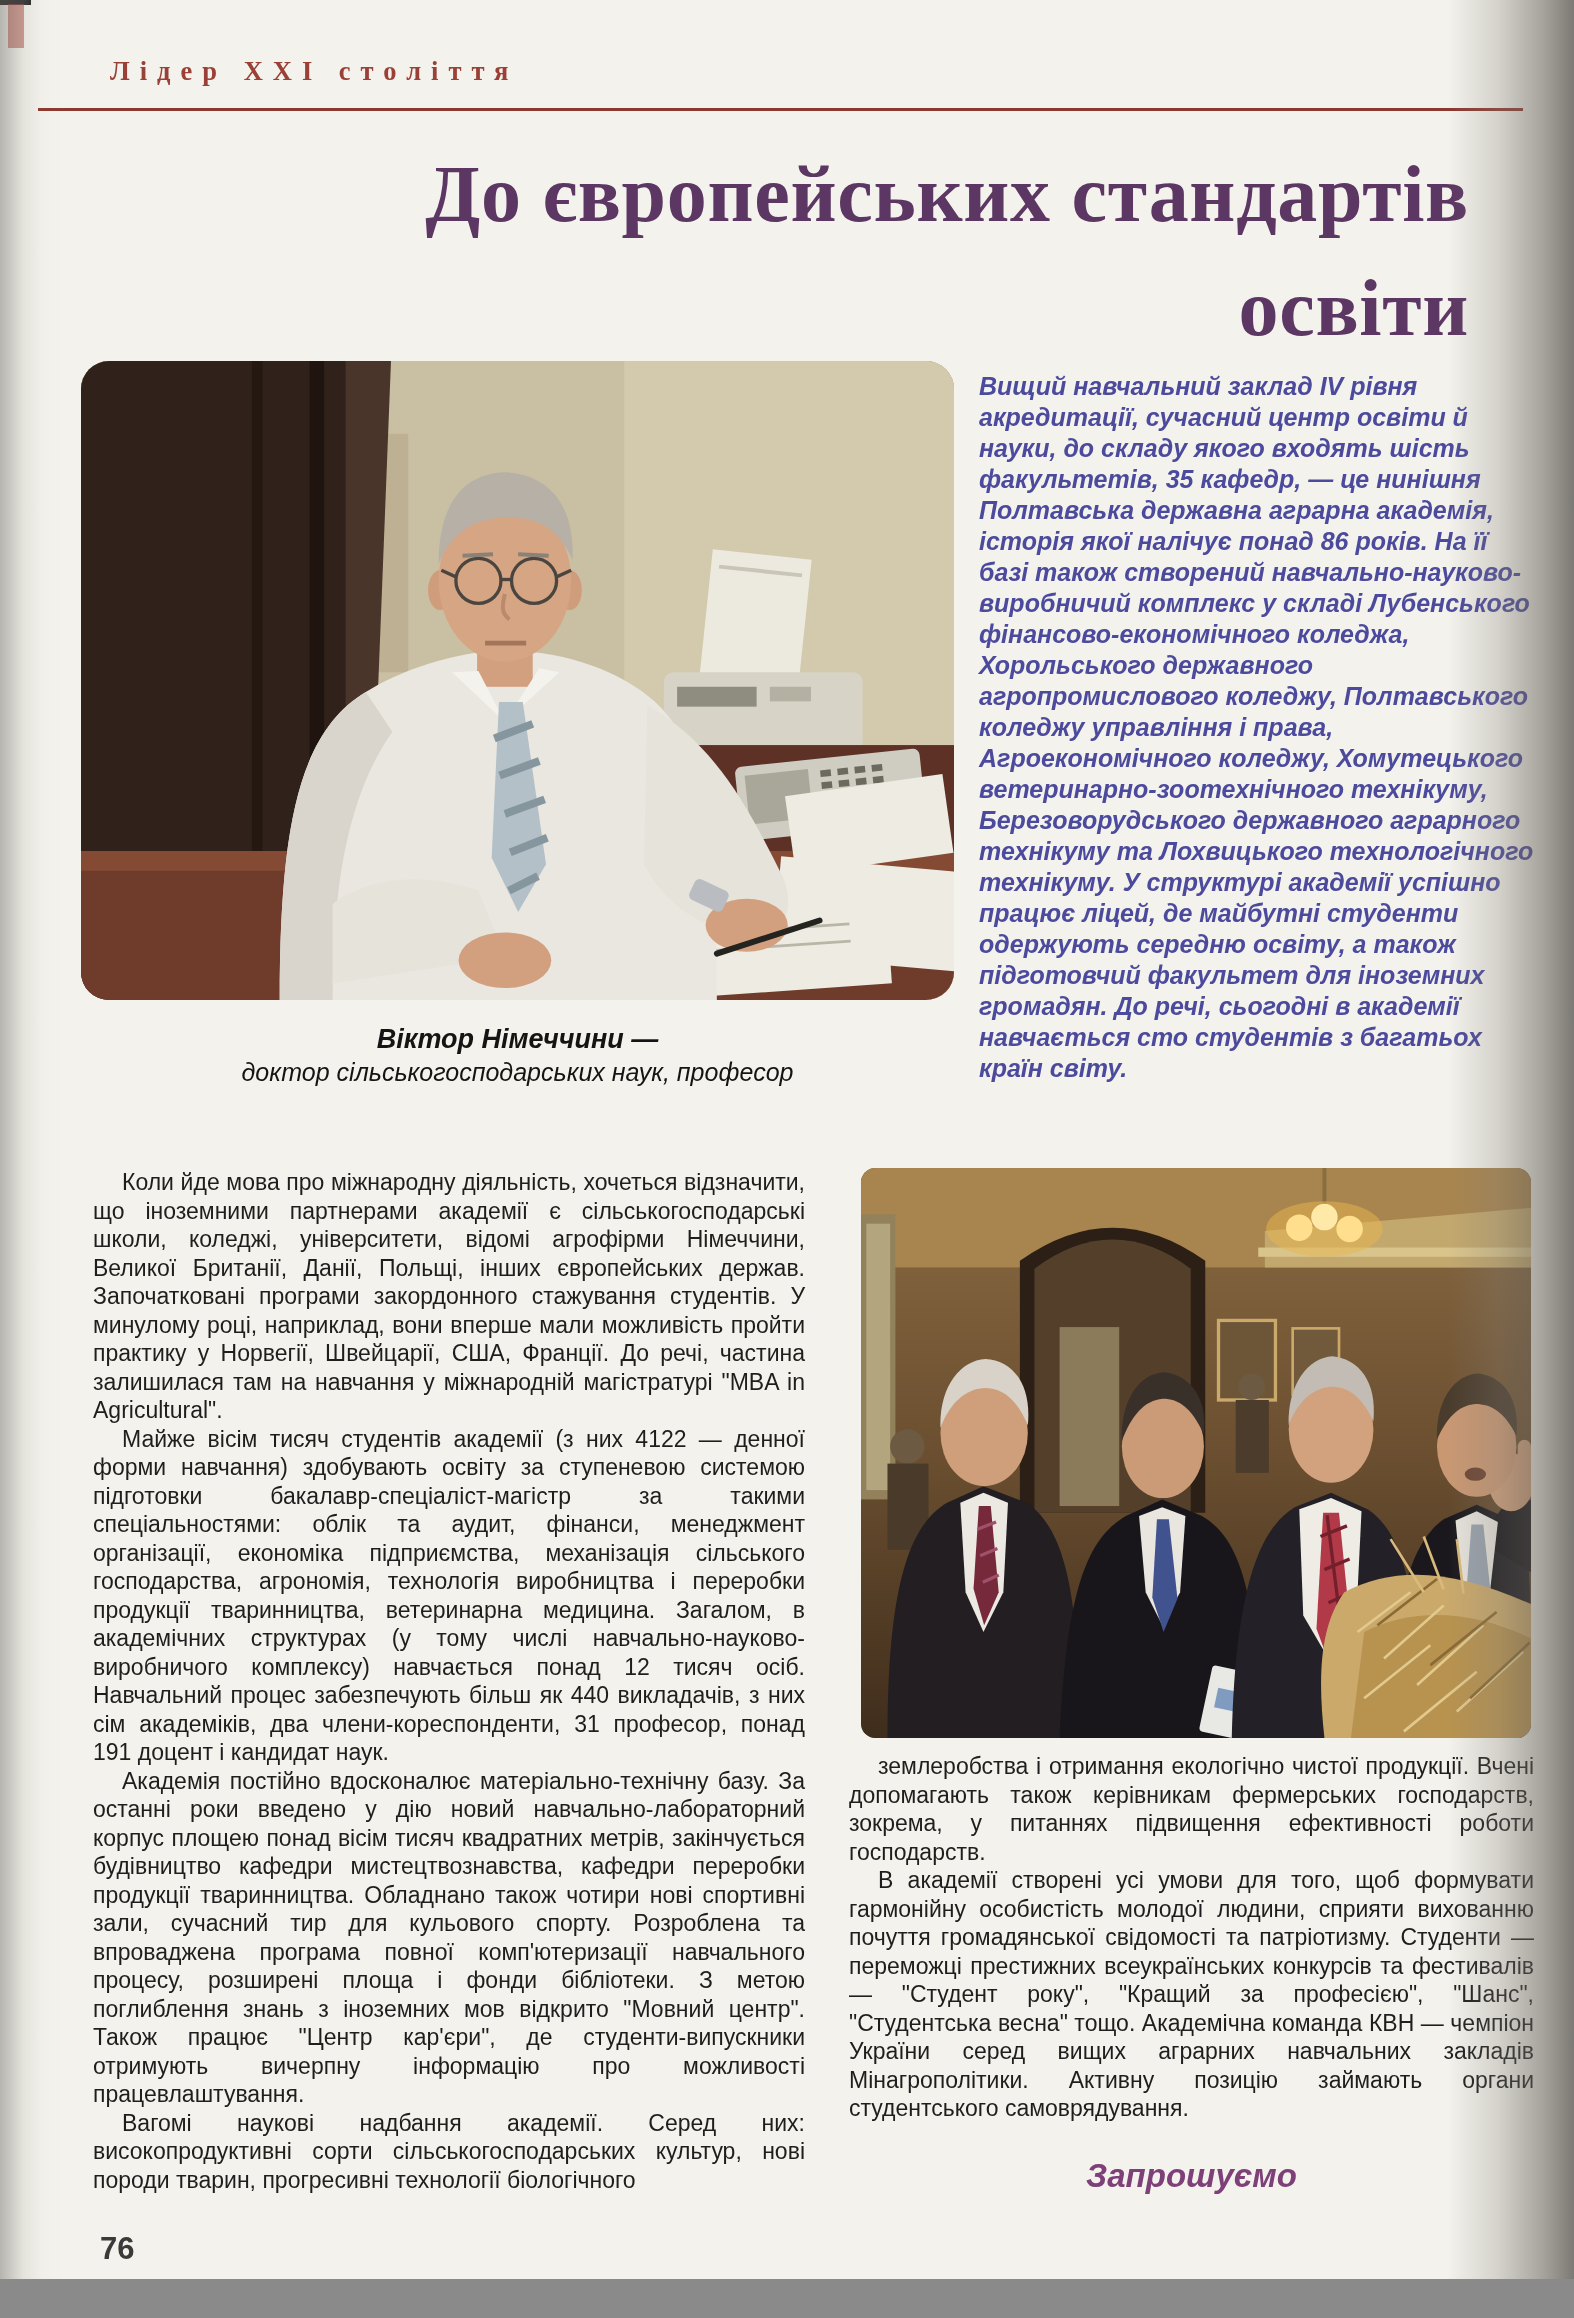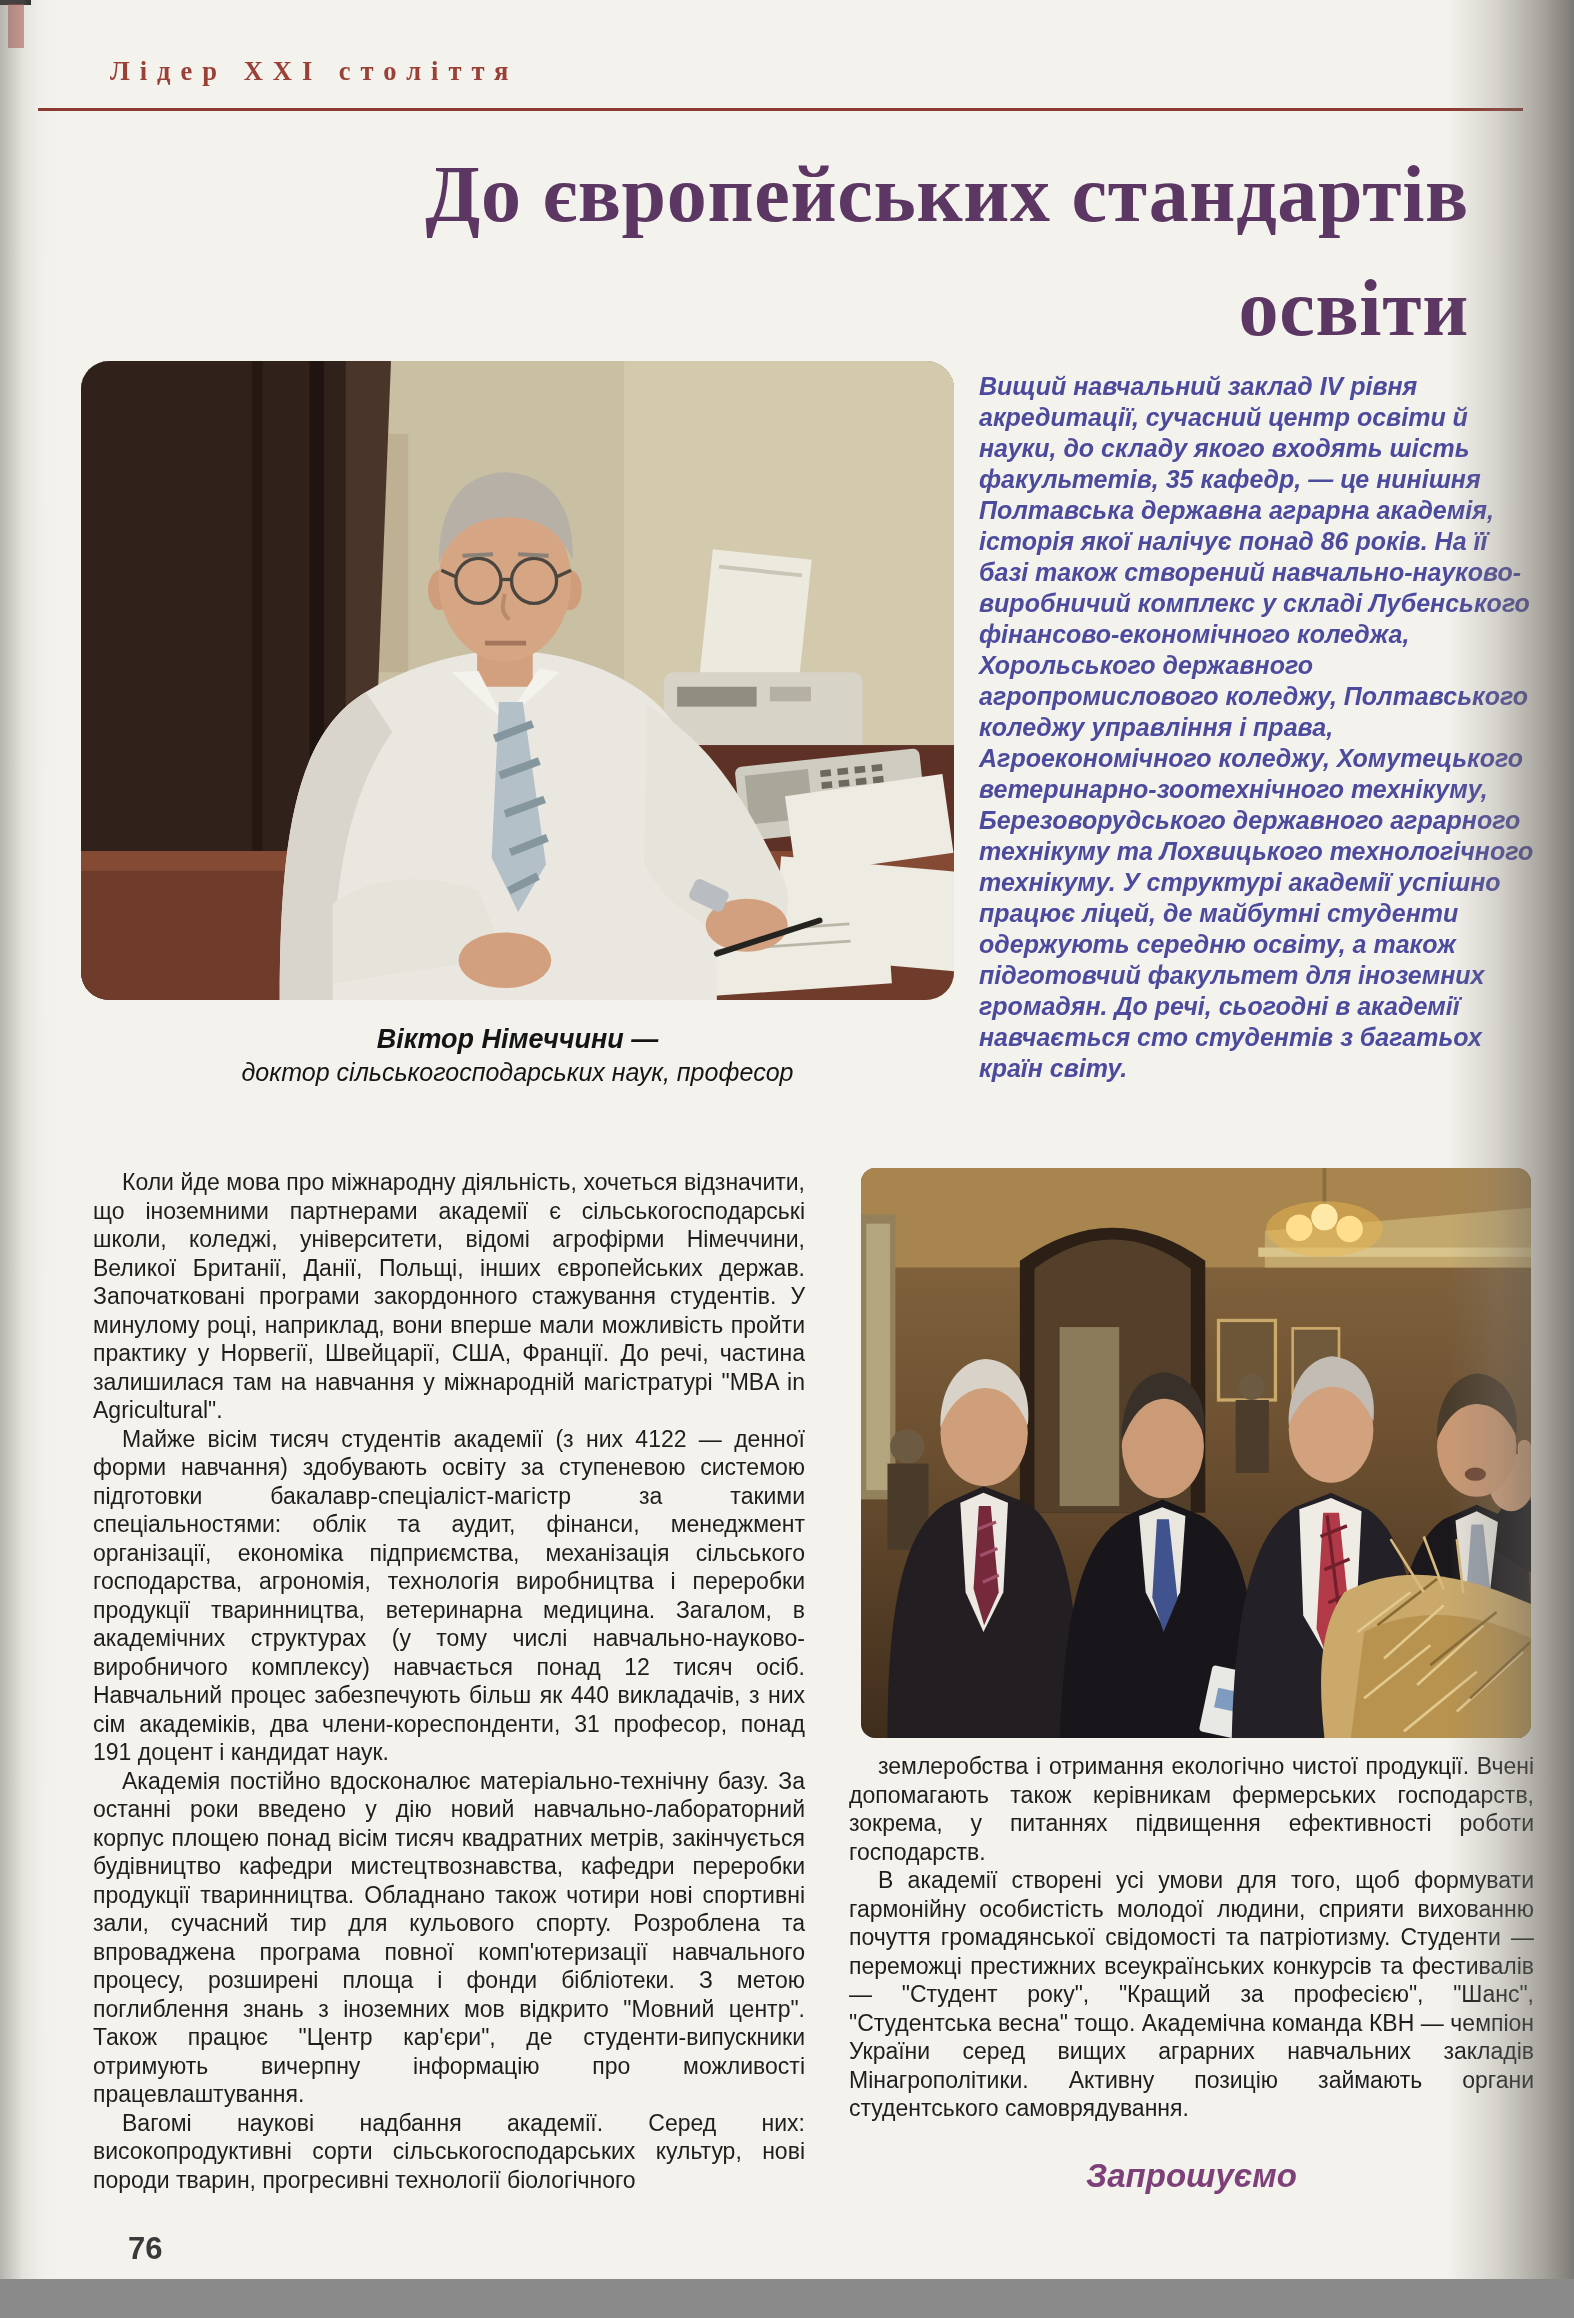--- a/index.html
+++ b/index.html
@@ -38,21 +38,21 @@
   .cap-name{font-style:italic;font-weight:700;font-size:27px;line-height:34px;}
   .cap-role{font-style:italic;font-size:25px;line-height:33px;}
   
   .col p{margin:0;text-align:justify;text-indent:29px;font-size:23px;line-height:28.5px;color:#1e1e1e;}
   .col-left{left:93px;top:1168px;width:712px;}
   .col-right{left:849px;top:1752px;width:685px;}
   
   .closing{left:849px;top:2154px;width:685px;text-align:center;
     font-style:italic;font-weight:700;font-size:33px;line-height:44px;color:#7d4079;}
   
-  .page-number{left:128px;top:2231px;font-weight:700;font-size:31px;color:#3a3a3a;}
+  .page-number{left:100px;top:2231px;font-weight:700;font-size:31px;color:#3a3a3a;}
 </style>
 </head>
 <body>
 
 <div class="page">
 
   <div class="abs corner-tick"></div>
   <div class="abs corner-red"></div>
 
   <div class="abs kicker">Лідер XXI століття</div>

